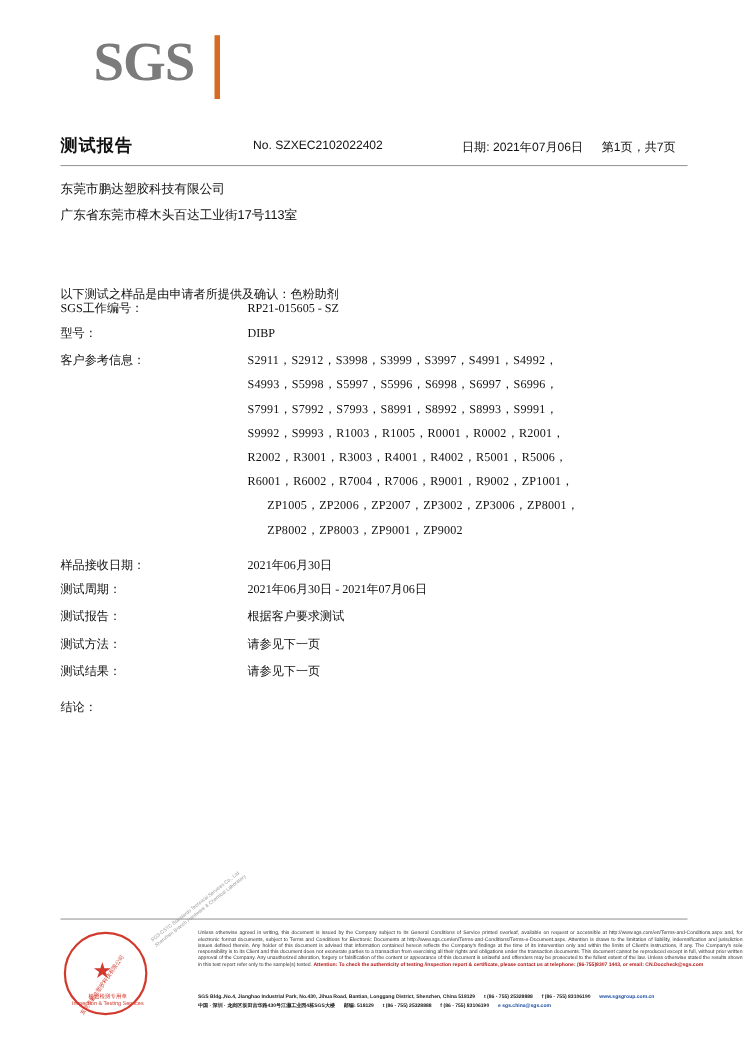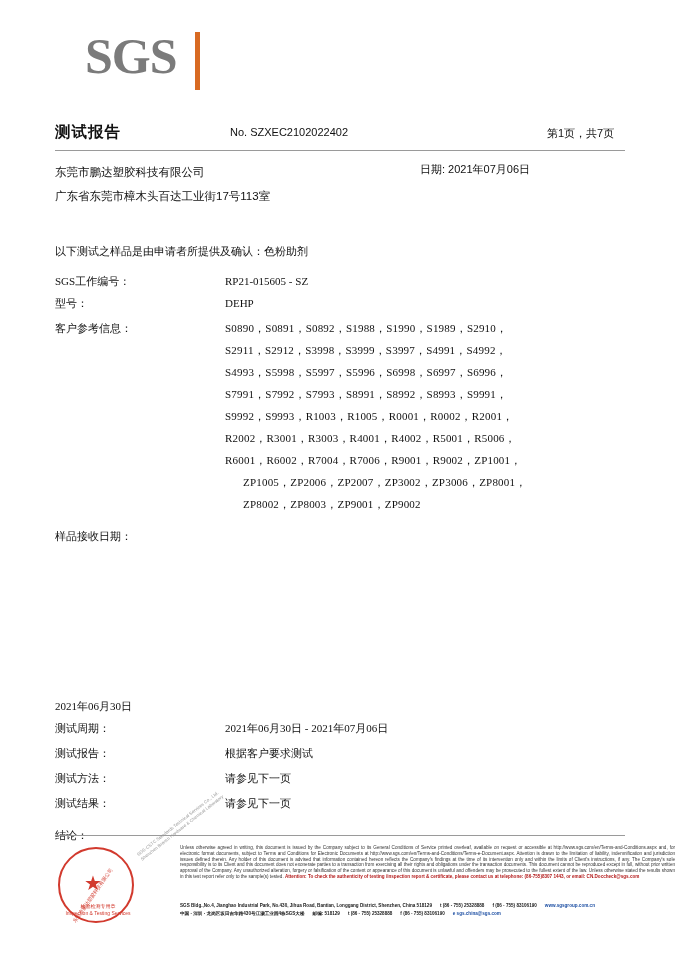--- a/index.html
+++ b/index.html
@@ -70,21 +70,20 @@
     top: 4px;
     font-size: 11px;
     color: #111;
   }
   .doc-date {
     position: absolute;
     left: 365px;
     top: 4px;
     font-size: 11px;
     color: #111;
-    margin-top: 36px;
   }
   .doc-page {
     position: absolute;
     left: 492px;
     top: 4px;
     font-size: 11px;
     color: #111;
   }
   .rule {
     position: absolute;
@@ -103,21 +102,21 @@
     top: 160px;
     font-size: 11.5px;
     line-height: 24px;
     color: #111;
   }
 
   
   .intro {
     position: absolute;
     left: 55px;
-    top: 244px;
+    top: 260px;
     font-size: 11px;
     color: #111;
   }
 
   
   .fields {
     position: absolute;
     left: 55px;
     top: 270px;
     width: 570px;
@@ -135,21 +134,21 @@
     color: #111;
     line-height: 22px;
   }
   .field-value {
     flex: 1;
     font-size: 11px;
     color: #111;
     line-height: 22px;
   }
   .field-row.gap-sm { margin-top: 3px; }
-  .field-row.gap-md { margin-top: 10px; flex-direction: column; }
+  .field-row.gap-md { margin-top: 10px; }
 
   .cust-lines div {
     line-height: 22px;
     letter-spacing: 0.2px;
   }
   .cust-lines div.indent { padding-left: 18px; }
 
   .conclusion {
     line-height: 19px;
     text-align: justify;
@@ -303,27 +302,26 @@
 
   <div class="fields">
 
     <div class="field-row">
       <div class="field-label">SGS工作编号：</div>
       <div class="field-value">RP21-015605 - SZ</div>
     </div>
 
     <div class="field-row">
       <div class="field-label">型号：</div>
-      <div class="field-value">DEHP</div>
+      <div class="field-value">DIBP</div>
     </div>
 
     <div class="field-row gap-sm">
       <div class="field-label">客户参考信息：</div>
       <div class="field-value cust-lines">
-        <div>S0890，S0891，S0892，S1988，S1990，S1989，S2910，</div>
         <div>S2911，S2912，S3998，S3999，S3997，S4991，S4992，</div>
         <div>S4993，S5998，S5997，S5996，S6998，S6997，S6996，</div>
         <div>S7991，S7992，S7993，S8991，S8992，S8993，S9991，</div>
         <div>S9992，S9993，R1003，R1005，R0001，R0002，R2001，</div>
         <div>R2002，R3001，R3003，R4001，R4002，R5001，R5006，</div>
         <div>R6001，R6002，R7004，R7006，R9001，R9002，ZP1001，</div>
         <div class="indent">ZP1005，ZP2006，ZP2007，ZP3002，ZP3006，ZP8001，</div>
         <div class="indent">ZP8002，ZP8003，ZP9001，ZP9002</div>
       </div>
     </div>

